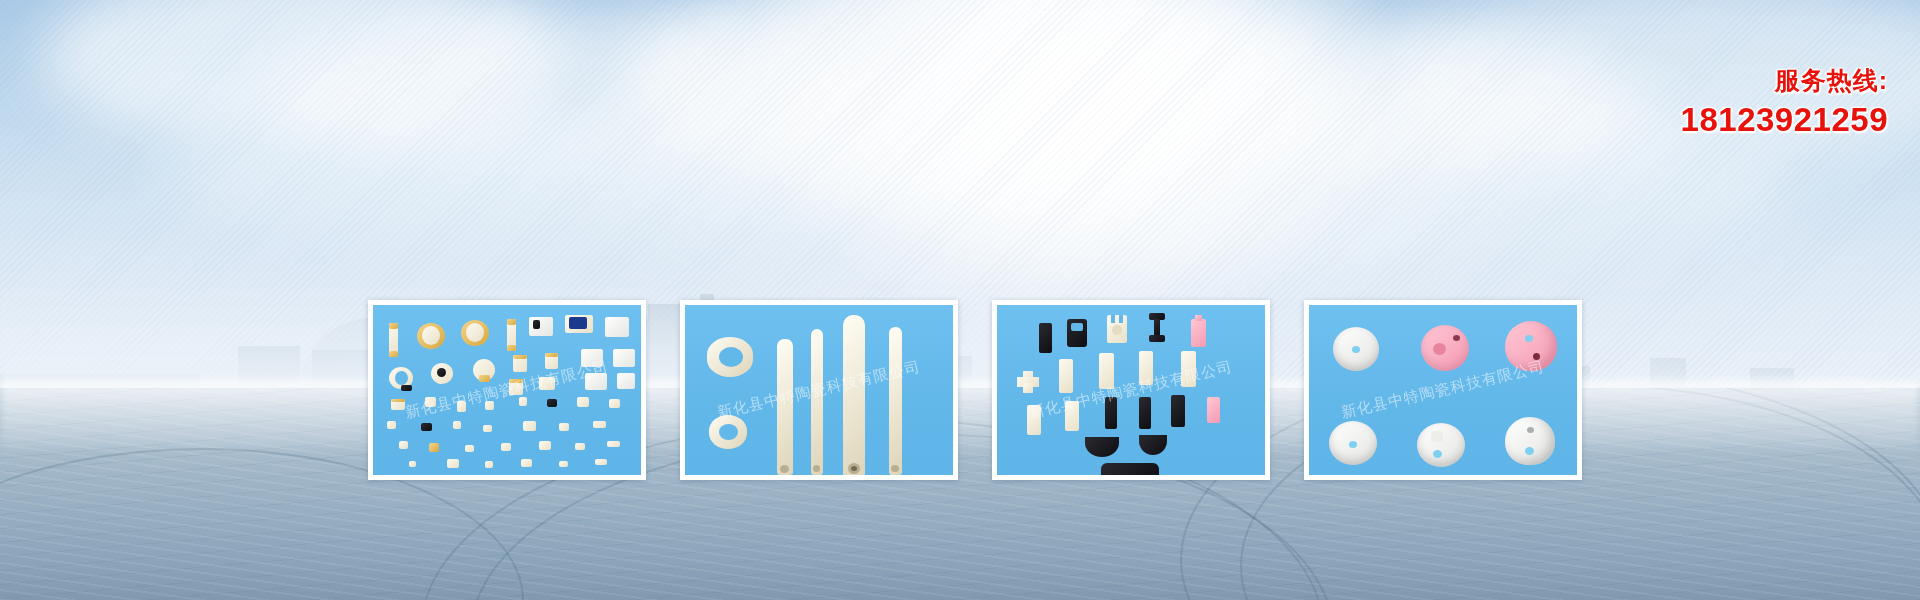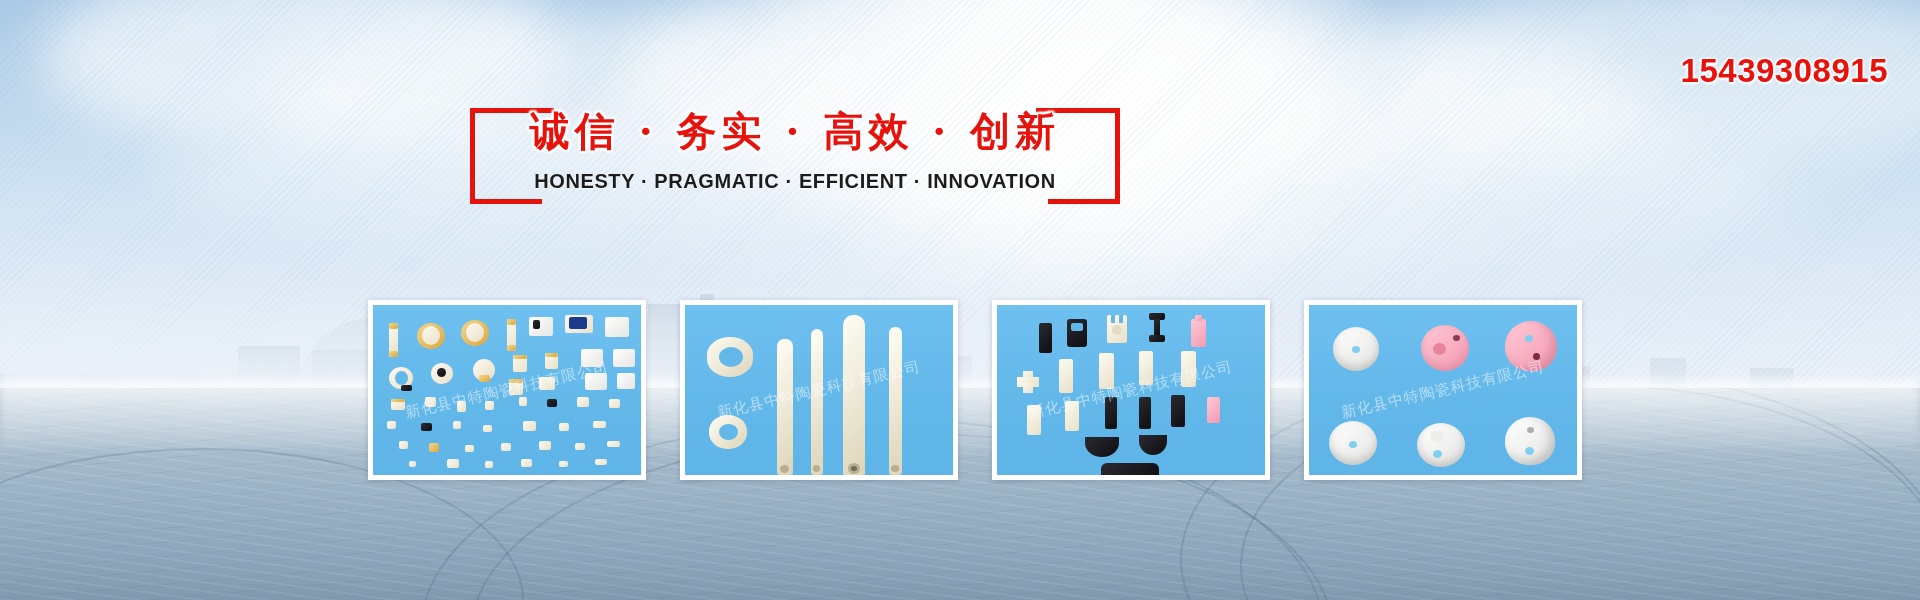--- a/index.html
+++ b/index.html
@@ -240,33 +240,24 @@
     <div class="tracks">
       <div class="track" style="left:420px;top:30px;width:900px;height:420px;"></div>
       <div class="track" style="left:470px;top:44px;width:860px;height:400px;"></div>
       <div class="track" style="left:1180px;top:-20px;width:760px;height:380px;"></div>
       <div class="track" style="left:1240px;top:-4px;width:700px;height:360px;"></div>
       <div class="track" style="left:-120px;top:60px;width:640px;height:300px;"></div>
     </div>
   </div>
   <div class="groundshine"></div>
 
-  <div class="slogan">
-    <div class="brk brk-l-top"></div>
-    <div class="brk brk-l-side"></div>
-    <div class="brk brk-l-bot"></div>
-    <div class="brk brk-r-top"></div>
-    <div class="brk brk-r-side"></div>
-    <div class="brk brk-r-bot"></div>
-    <div class="slogan-cn">诚信 · 务实 · 高效 · 创新</div>
-    <div class="slogan-en">HONESTY · PRAGMATIC · EFFICIENT · INNOVATION</div>
-  </div>
 
   <div class="contact">
-    <div class="contact-phone">15439308915</div>
+    <div class="contact-label">服务热线:</div>
+    <div class="contact-phone">18123921259</div>
   </div>
 
   <div class="panels">
 
     <div class="panel">
       <div class="panel-img">
         <div class="part ivory r" style="left:16px;top:18px;width:9px;height:34px;"></div>
         <div class="part goldp r" style="left:16px;top:18px;width:9px;height:6px;"></div>
         <div class="part goldp r" style="left:16px;top:46px;width:9px;height:6px;"></div>
         <div class="part goldp ring" style="left:44px;top:18px;width:28px;height:26px;"></div>

